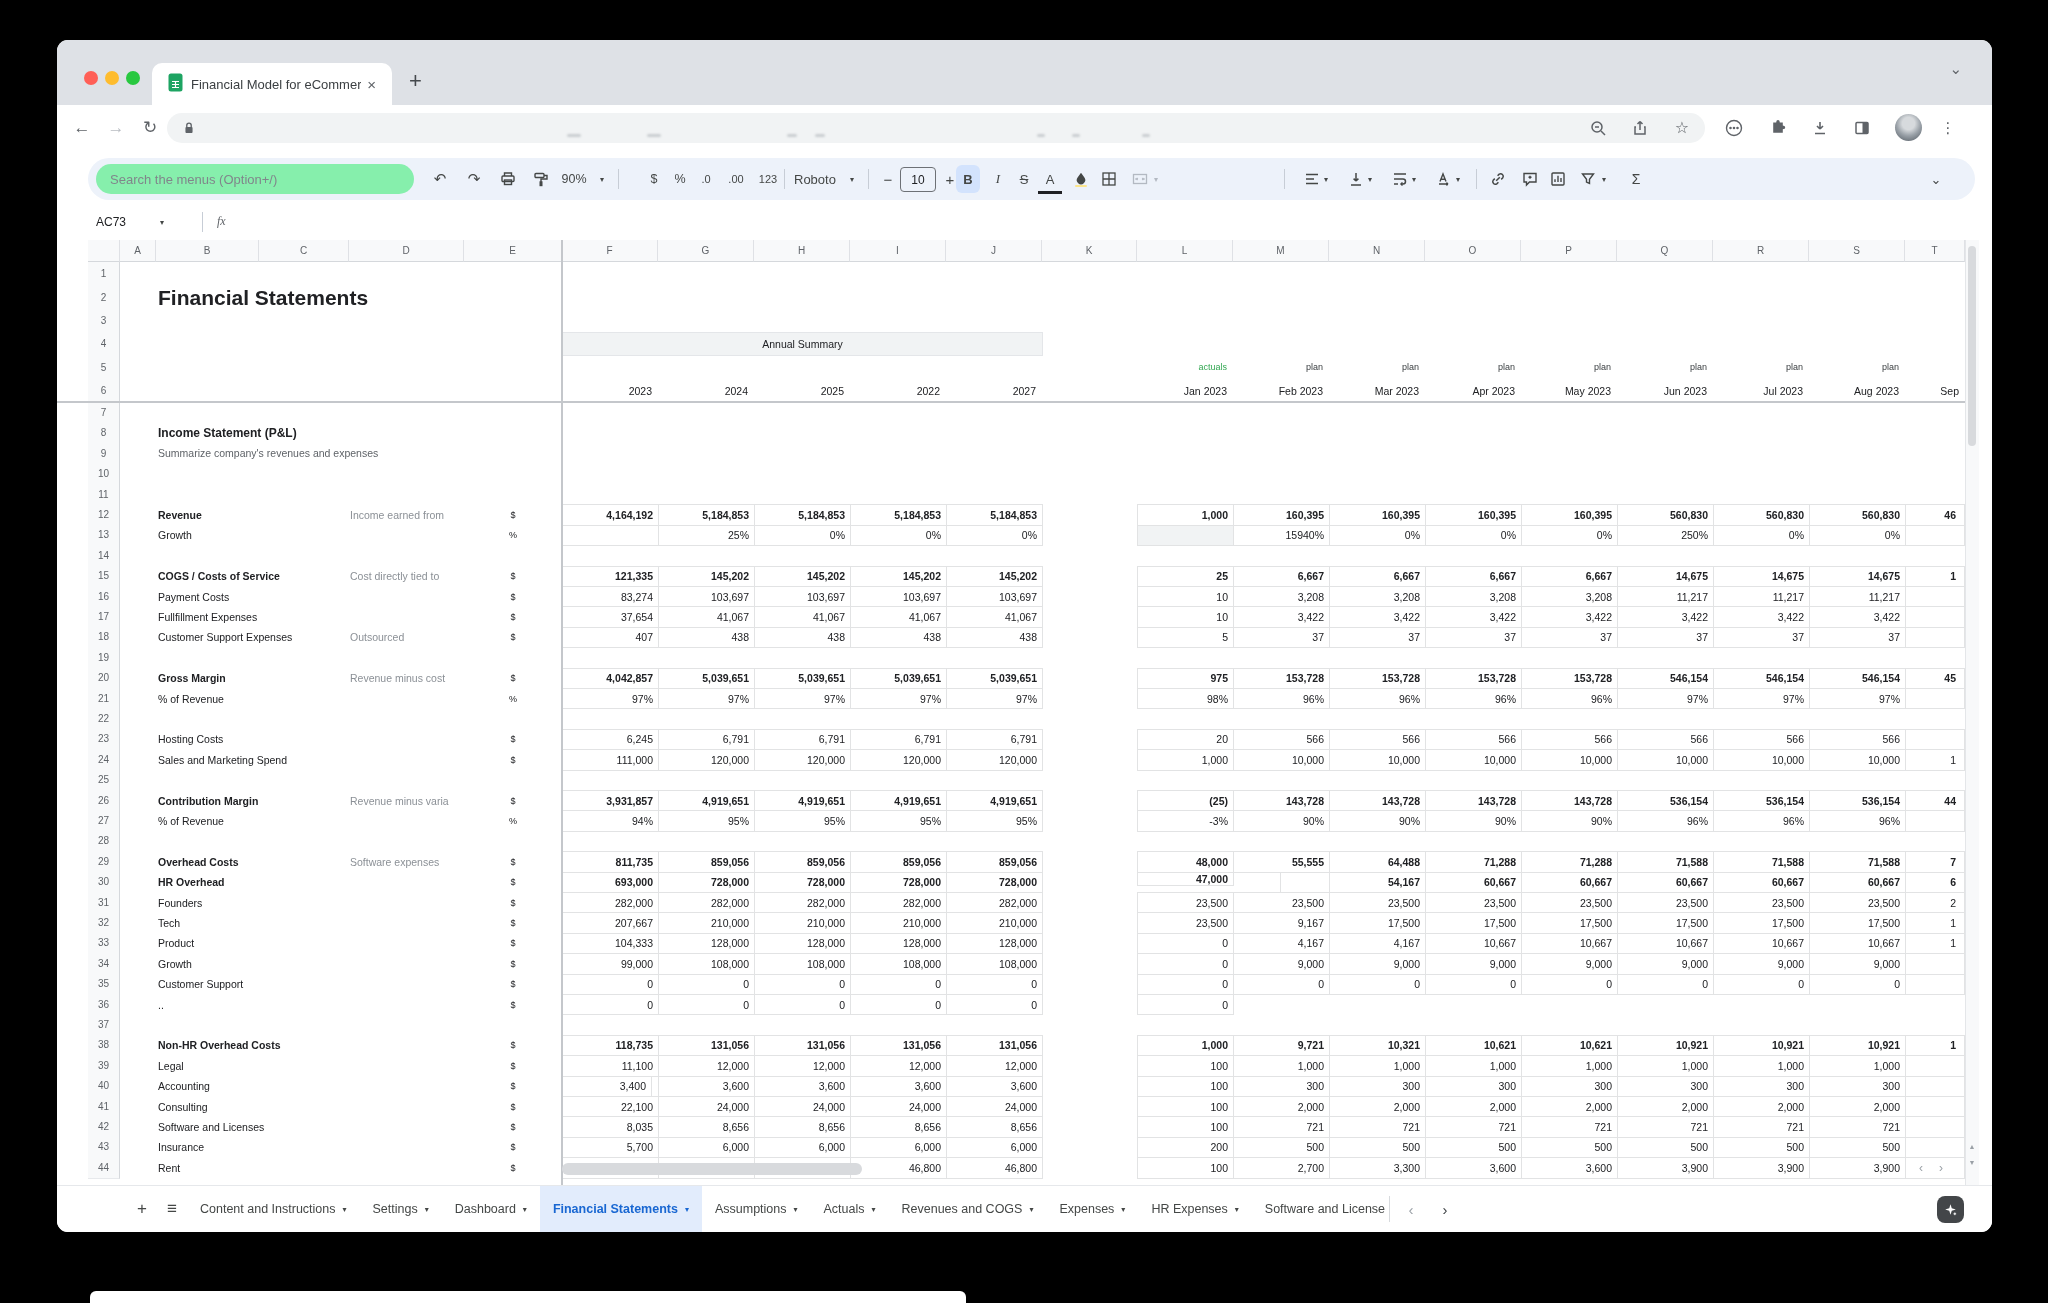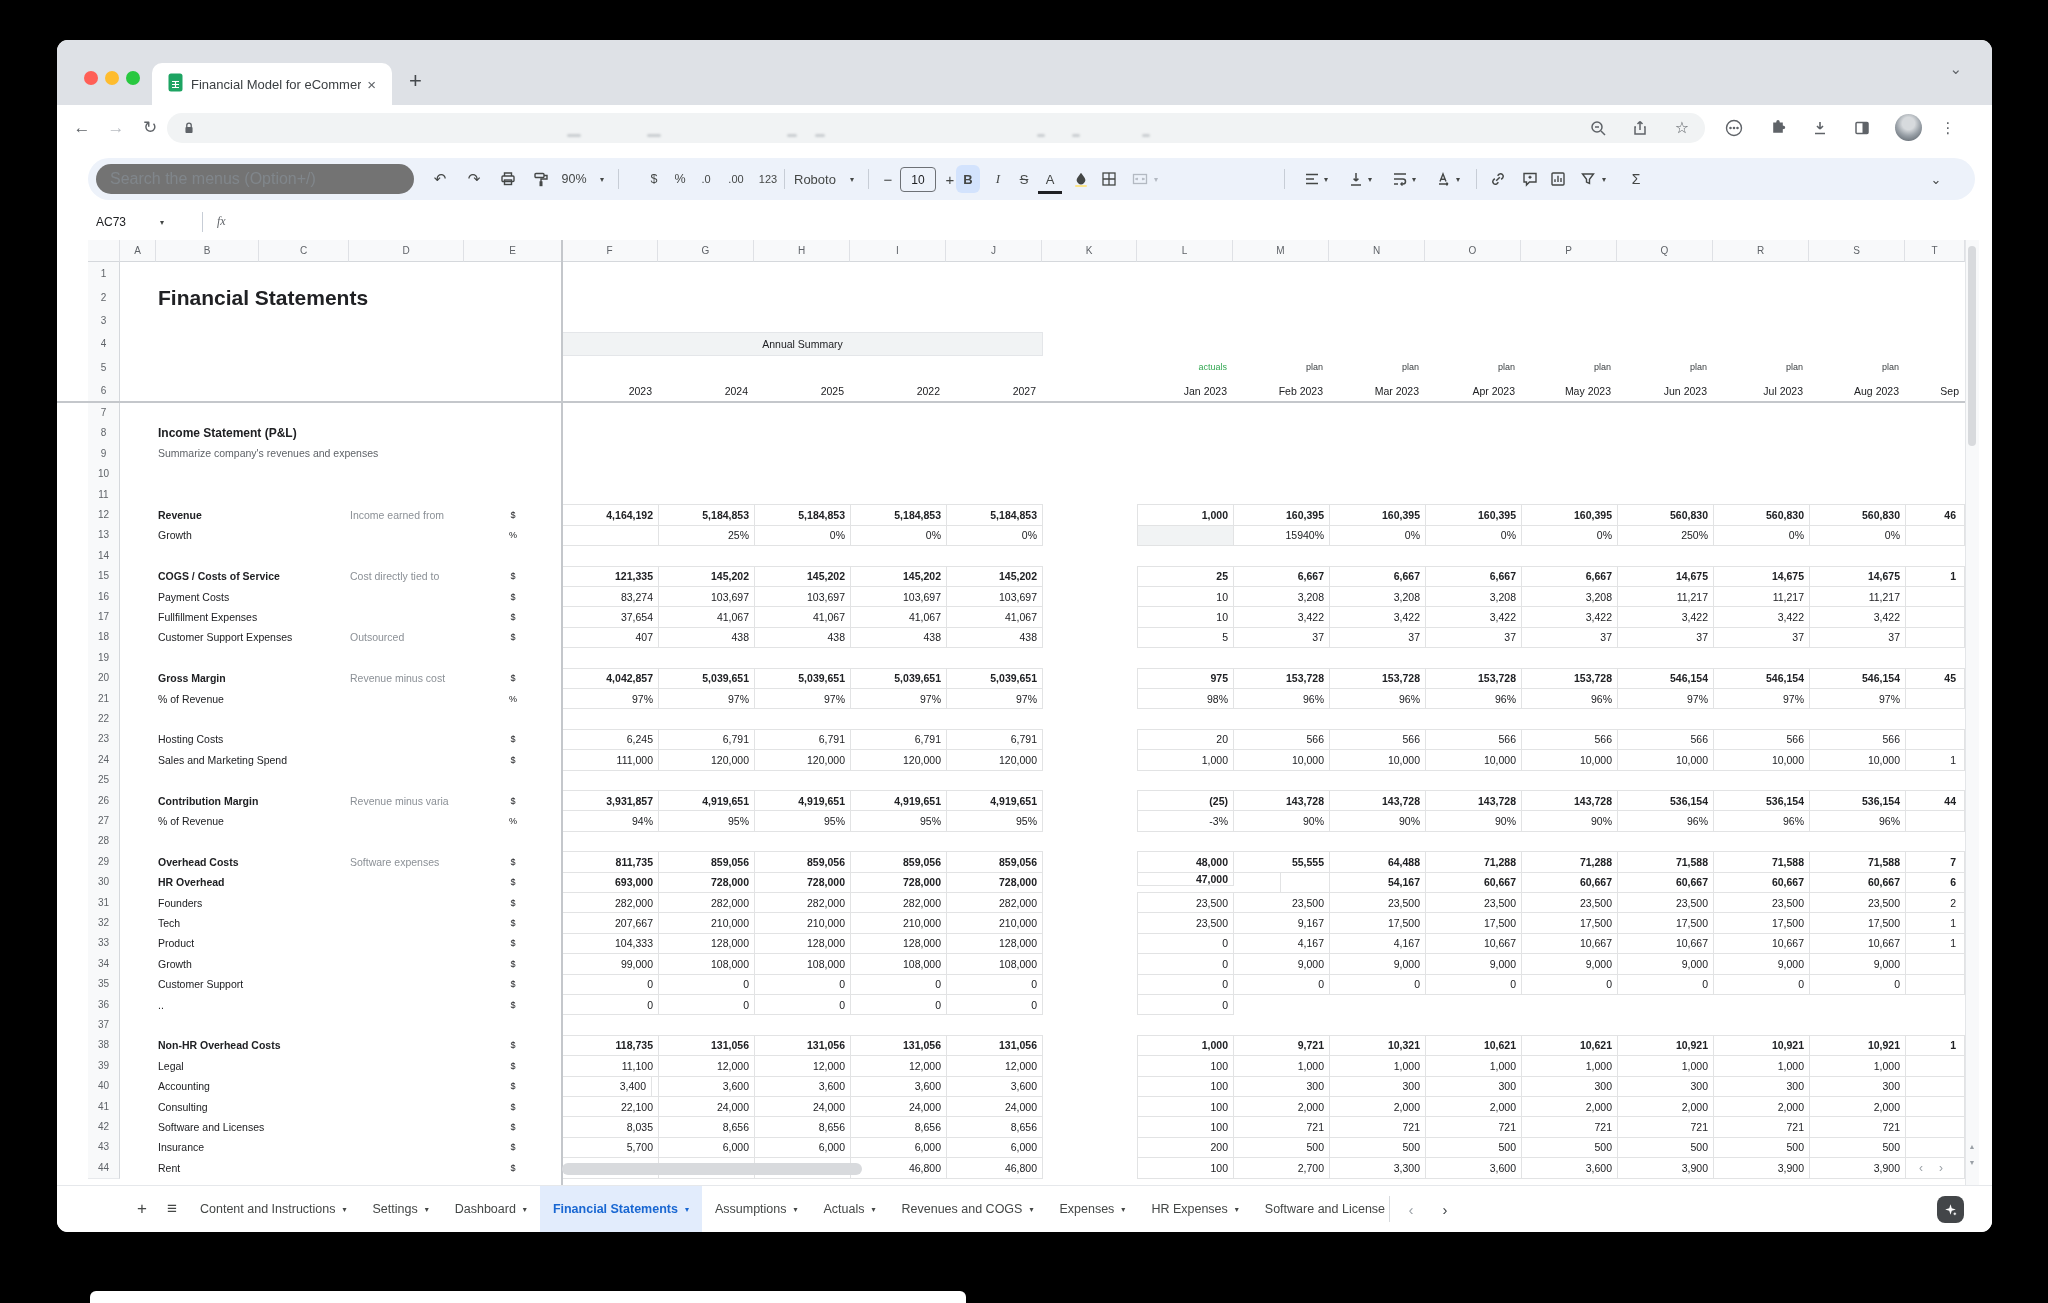--- a/index.html
+++ b/index.html
@@ -21,21 +21,21 @@
          font-size:17px;color:#5f6368}
   .urlpill{position:absolute;left:110px;top:8px;width:1538px;height:30px;background:#f1f3f4;border-radius:15px}
   .udash{position:absolute;top:21px;height:3px;background:#9aa0a6;opacity:.45;border-radius:2px;filter:blur(1px)}
   .uic{position:absolute;top:0;height:45px;width:30px;display:flex;align-items:center;justify-content:center;color:#5f6368}
   .avatar{position:absolute;left:1838px;top:9px;width:27px;height:27px;border-radius:50%;
           background:radial-gradient(circle at 50% 35%,#d7dadd 0 28%,#9aa1a8 55%,#4e565e 100%)}
   
   .toolrow{position:absolute;left:0;top:110px;width:100%;height:55px;background:#fff}
   .toolpill{position:absolute;left:31px;top:8px;width:1887px;height:42px;background:#edf2fa;border-radius:21px}
   .search{position:absolute;left:8px;top:6px;width:318px;height:30px;border:none;border-radius:15px;
-          background:#737373;font-size:16px;padding:0 14px;color:#202124;outline:none;box-sizing:border-box;
+          background:#86efac;font-size:13px;padding:0 14px;color:#202124;outline:none;box-sizing:border-box;
           font-family:"Liberation Sans","DejaVu Sans",sans-serif}
   .search::placeholder{color:#80868b}
   .ti{position:absolute;top:0;height:42px;width:24px;display:flex;align-items:center;justify-content:center;
       color:#444746;font-size:12.5px;font-weight:500}
   .ti svg{display:block}
   .tsep{position:absolute;top:11px;width:1px;height:20px;background:#c7cdd6}
   .tchev{width:12px;font-size:8px;color:#444746}
   .dis{color:#b3b9c2}
   .activebtn{background:#d3e3fd;border-radius:6px;height:28px;top:7px}
   .sizebox{position:absolute;top:9px;width:34px;height:23px;border:1px solid #6d7176;border-radius:4px;

